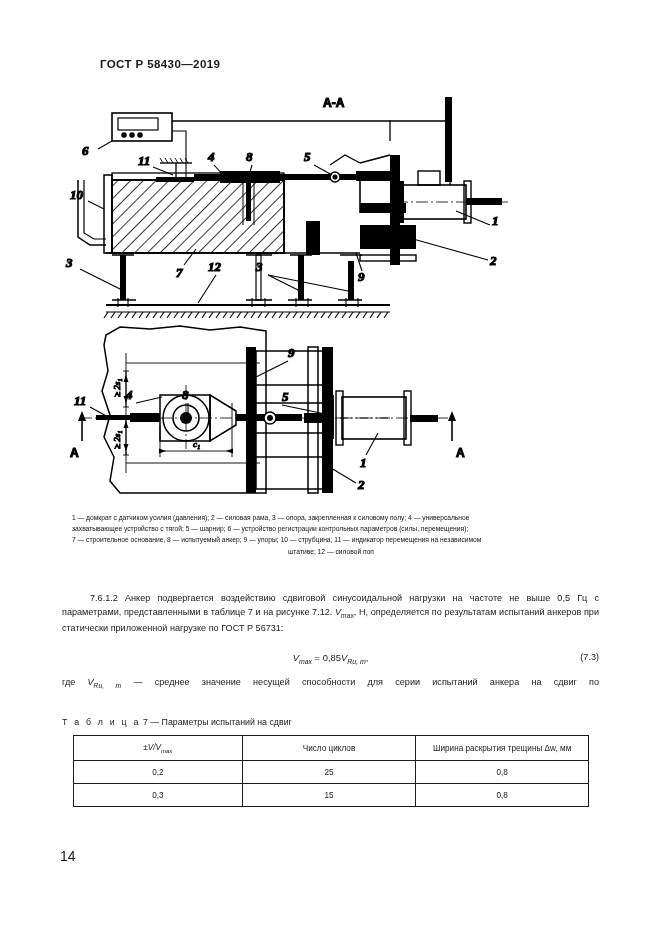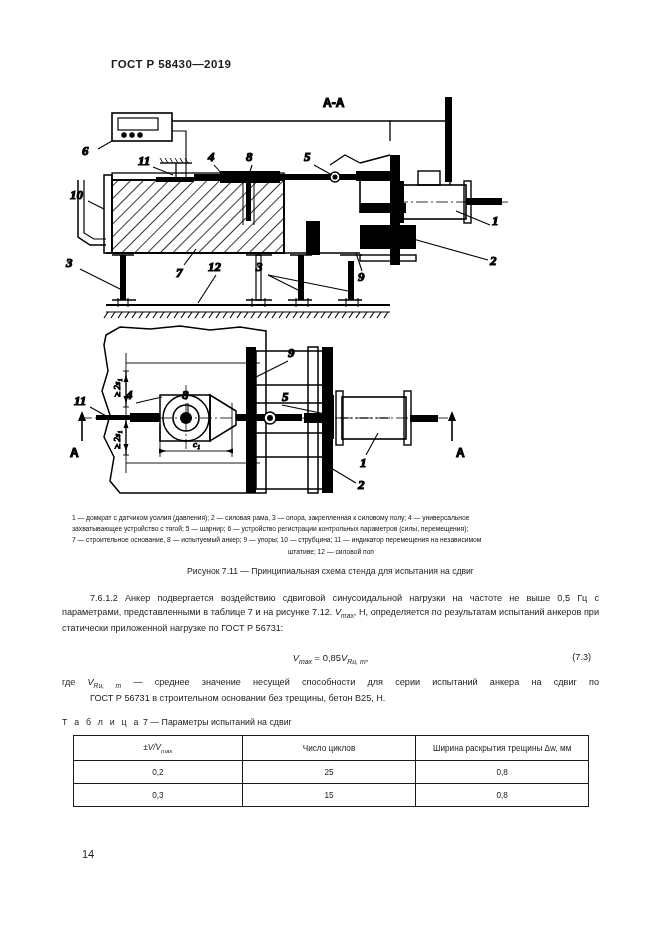--- a/index.html
+++ b/index.html
@@ -17,21 +17,21 @@
   }
   .page {
     position: absolute;
     inset: 0;
     width: 661px;
     height: 935px;
   }
   
   .doc-header {
     position: absolute;
-    left: 87px;
+    left: 76px;
     top: 58px;
     font-size: 11.5px;
     font-weight: bold;
     letter-spacing: 0.4px;
     padding-left: 24px;
   }
   
   .figure-area {
     position: absolute;
     left: 60px;
@@ -86,21 +86,21 @@
     top: 652px;
     width: 537px;
     font-size: 9.4px;
   }
   .formula-center {
     text-align: center;
     font-style: italic;
   }
   .formula-num {
     position: absolute;
-    right: 8px;
+    right: 0;
     top: 0;
     font-style: normal;
     font-size: 9.1px;
   }
 
   .where-block {
     position: absolute;
     left: 62px;
     top: 676px;
     width: 537px;
@@ -142,23 +142,23 @@
   }
   table.params thead th { height: 24px; }
   table.params col.c1 { width: 169px; }
   table.params col.c2 { width: 174px; }
   table.params col.c3 { width: 173px; }
   .sub { font-size: 0.74em; vertical-align: sub; }
   .ital { font-style: italic; }
 
   .page-num {
     position: absolute;
-    left: 82px;
+    left: 60px;
     top: 848px;
-    font-size: 11px;
+    font-size: 14px;
   }
 
   
   text.callout {
     font-family: "Liberation Serif", serif;
     font-style: italic;
     font-weight: bold;
     font-size: 13px;
     fill: #000;
   }
@@ -406,34 +406,32 @@
     </svg>
   </div>
 
   <div class="fig-legend">
     <div>1 — домкрат с датчиком усилия (давления); 2 — силовая рама, 3 — опора, закрепленная к силовому полу; 4 — универсальное</div>
     <div>захватывающее устройство с тягой; 5 — шарнир; 6 — устройство регистрации контрольных параметров (силы, перемещения);</div>
     <div>7 — строительное основание, 8 — испытуемый анкер; 9 — упоры; 10 — струбцина; 11 — индикатор перемещения на независимом</div>
     <div class="lastline">штативе; 12 — силовой поп</div>
   </div>
 
-  <div class="fig-title">Рисунок 7.11 — Принципиальная схема стенда для испытания на сдвиг</div>
 
   <div class="body-block">
     <p><span>7.6.1.2 Анкер подвергается воздействию сдвиговой синусоидальной нагрузки на частоте не выше 0,5 Гц с параметрами, представленными в таблице 7 и на рисунке 7.12. </span><span class="ital">V</span><span class="sub">max</span><span>, Н, определяется по результатам испытаний анкеров при статически приложенной нагрузке по ГОСТ Р 56731:</span></p>
   </div>
 
   <div class="formula-row">
     <div class="formula-center"><span>V</span><span class="sub">max</span><span style="font-style:normal"> = 0,85</span><span>V</span><span class="sub">Ru, m</span><span style="font-style:normal">,</span></div>
     <div class="formula-num">(7.3)</div>
   </div>
 
   <div class="where-block">
     <div class="where-line1"><span>где </span><span class="ital">V</span><span class="sub ital">Ru, m</span><span> — среднее значение несущей способности для серии испытаний анкера на сдвиг по</span></div>
-    <div class="where-line2">ГОСТ Р 56731 в строительном основании без трещины, бетон В25, Н.</div>
   </div>
 
   <div class="table-caption"><span class="spaced">Т а б л и ц а</span><span> 7 — Параметры испытаний на сдвиг</span></div>
 
   <table class="params">
     <colgroup>
         <col class="c1">
         <col class="c2">
         <col class="c3">
       </colgroup>

